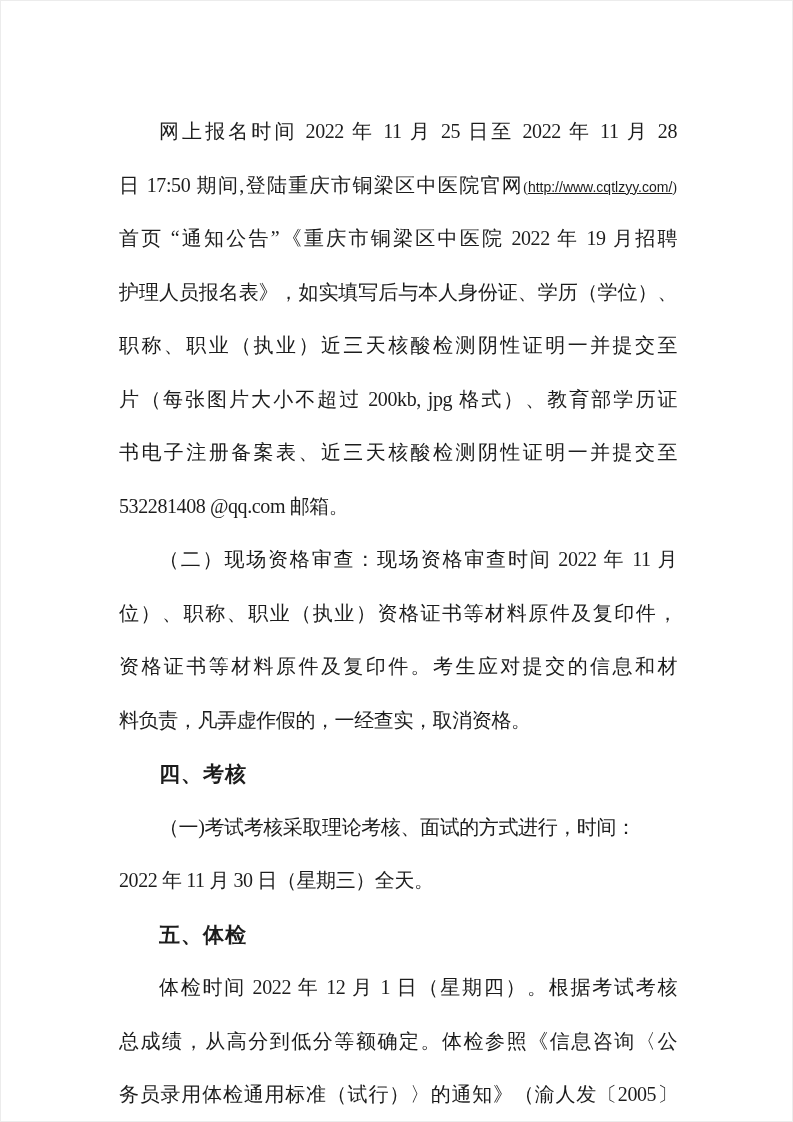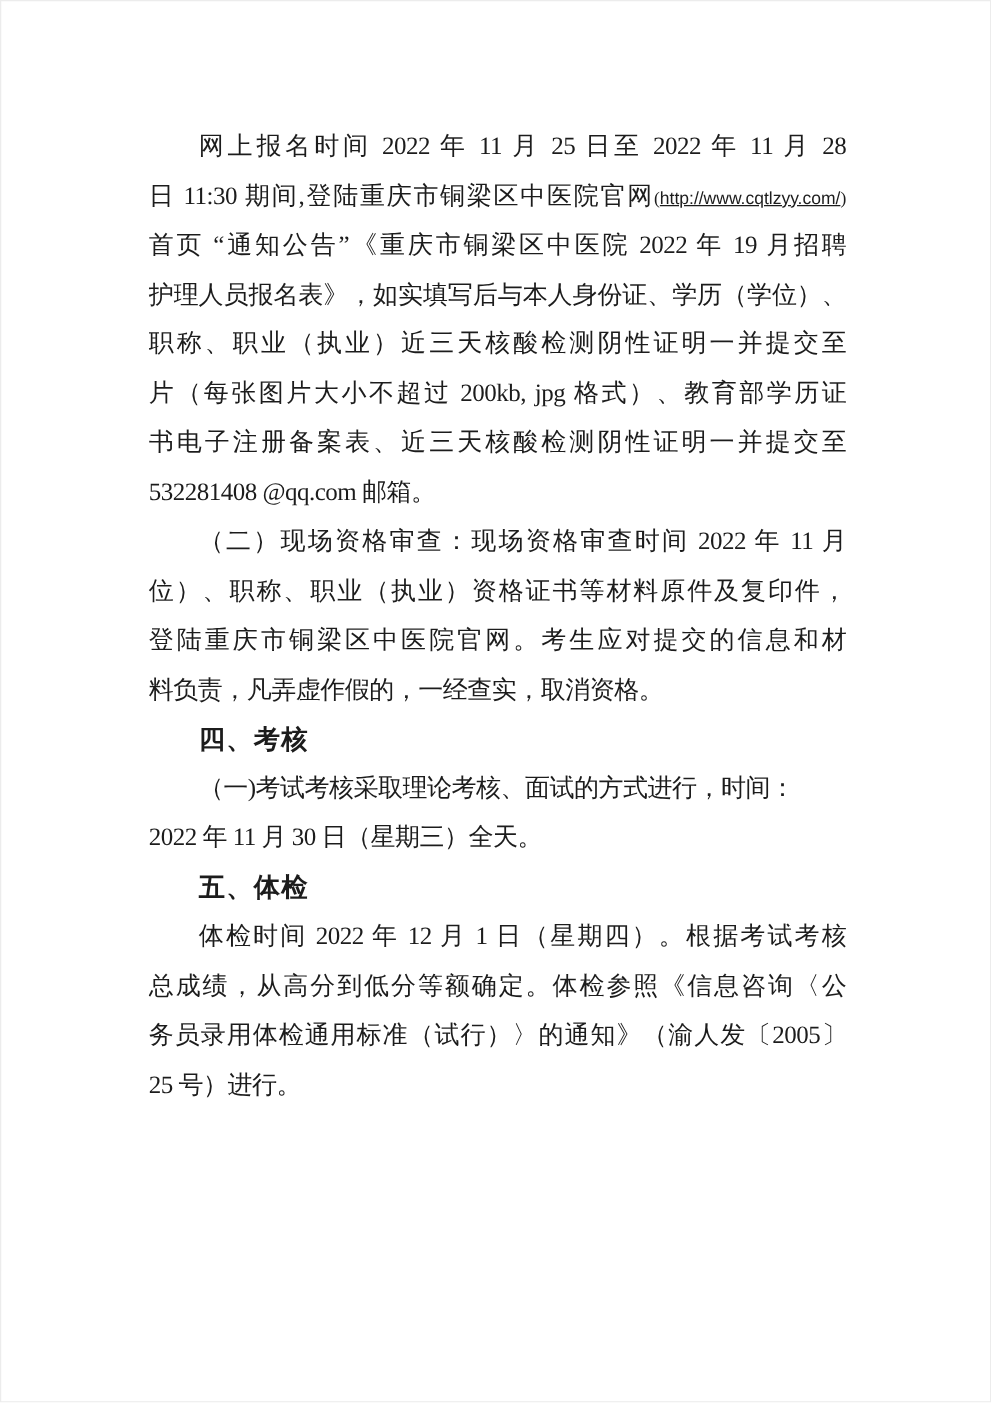--- a/index.html
+++ b/index.html
@@ -23,20 +23,21 @@
     color: #1c1c1c;
     font-family: "Liberation Serif", "DejaVu Serif", serif;
     font-size: 20px;
     line-height: 39.5px;
     letter-spacing: -0.4px;
   }
   .ln {
     height: 39.5px;
     overflow: hidden;
     text-align: left;
+    margin-top: 14px;
   }
   .ln.j {
     text-align: justify;
     text-align-last: justify;
   }
   .ln.ind {
     text-indent: 40px;
   }
   .ln.heading {
     font-family: "Liberation Sans", "DejaVu Sans", sans-serif;
@@ -57,30 +58,30 @@
     font-family: "Liberation Sans", "DejaVu Sans", sans-serif;
     cursor: pointer;
   }
 </style>
 </head>
 <body>
 
 <div class="page">
   <div class="content">
       <div class="ln j ind"><span class="seg">网上报名时间 2022 年 11 月 25 日至 2022 年 11 月 28</span></div>
-      <div class="ln j"><span class="seg">日 11:30 期间,登陆重庆市铜梁区中医院官网</span><span class="seg small">(</span><span class="seg link">http://www.cqtlzyy.com/</span><span class="seg small">)</span></div>
+      <div class="ln j"><span class="seg">日 17:50 期间,登陆重庆市铜梁区中医院官网</span><span class="seg small">(</span><span class="seg link">http://www.cqtlzyy.com/</span><span class="seg small">)</span></div>
       <div class="ln j"><span class="seg">首页 “通知公告”《重庆市铜梁区中医院 2022 年 19 月招聘</span></div>
       <div class="ln j"><span class="seg">护理人员报名表》，如实填写后与本人身份证、学历（学位）、</span></div>
       <div class="ln j"><span class="seg">职称、职业（执业）近三天核酸检测阴性证明一并提交至</span></div>
       <div class="ln j"><span class="seg">片（每张图片大小不超过 200kb, jpg 格式）、教育部学历证</span></div>
       <div class="ln j"><span class="seg">书电子注册备案表、近三天核酸检测阴性证明一并提交至</span></div>
       <div class="ln"><span class="seg">532281408 @qq.com 邮箱。</span></div>
       <div class="ln j ind"><span class="seg">（二）现场资格审查：现场资格审查时间 2022 年 11 月</span></div>
       <div class="ln j"><span class="seg">位）、职称、职业（执业）资格证书等材料原件及复印件，</span></div>
-      <div class="ln j"><span class="seg">登陆重庆市铜梁区中医院官网。考生应对提交的信息和材</span></div>
+      <div class="ln j"><span class="seg">资格证书等材料原件及复印件。考生应对提交的信息和材</span></div>
       <div class="ln"><span class="seg">料负责，凡弄虚作假的，一经查实，取消资格。</span></div>
       <div class="ln ind heading"><span class="seg">四、考核</span></div>
       <div class="ln ind"><span class="seg">（一)考试考核采取理论考核、面试的方式进行，时间：</span></div>
       <div class="ln"><span class="seg">2022 年 11 月 30 日（星期三）全天。</span></div>
       <div class="ln ind heading"><span class="seg">五、体检</span></div>
       <div class="ln j ind"><span class="seg">体检时间 2022 年 12 月 1 日（星期四）。根据考试考核</span></div>
       <div class="ln j"><span class="seg">总成绩，从高分到低分等额确定。体检参照《信息咨询〈公</span></div>
       <div class="ln j"><span class="seg">务员录用体检通用标准（试行）〉的通知》（渝人发〔2005〕</span></div>
       <div class="ln"><span class="seg">25 号）进行。</span></div>
     </div>

